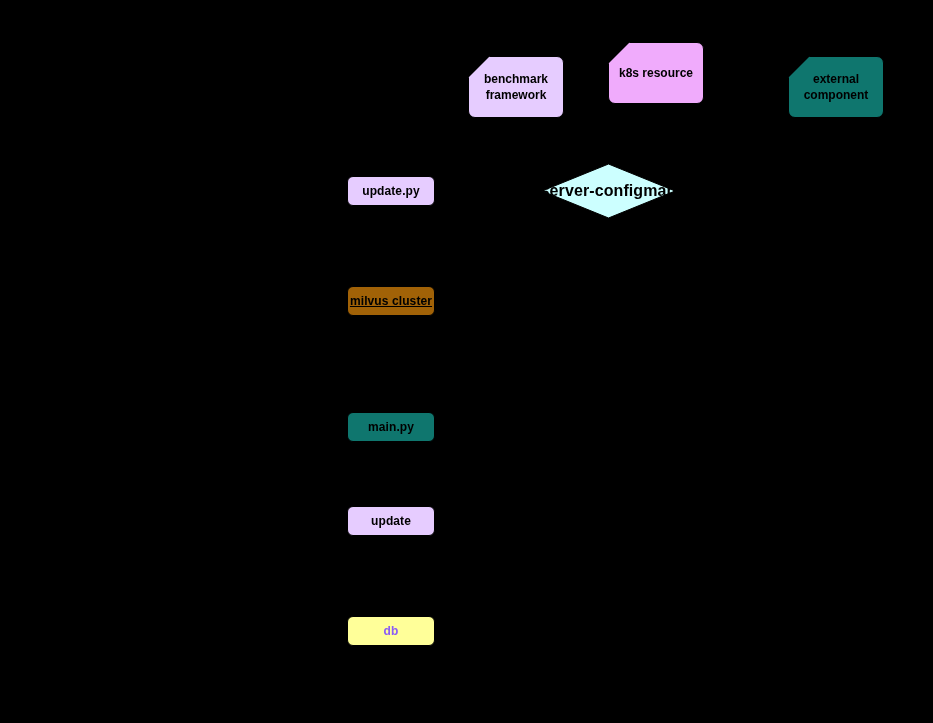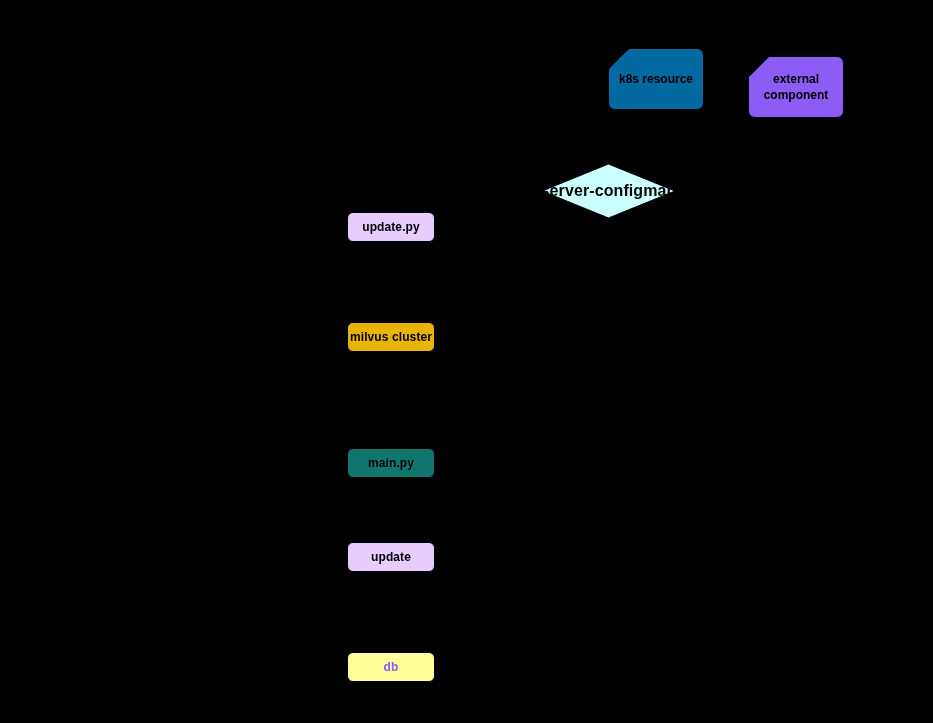--- a/index.html
+++ b/index.html
@@ -24,21 +24,20 @@
     border-radius: 6px;
     display: flex;
     align-items: center;
     justify-content: center;
     text-align: left;
     color: #000000;
     font-size: 12px;
     font-weight: bold;
     line-height: 1.25;
     letter-spacing: 0.1px;
-    margin-top: 36px;
   }
 
   
   .legend-card {
     position: absolute;
     box-sizing: border-box;
     width: 96px;
     height: 62px;
     top: 56px;
     border: 1px solid #000000;
@@ -80,34 +79,37 @@
     text-align: center;
     white-space: nowrap;
     letter-spacing: 0.1px;
   }
 </style>
 </head>
 <body>
 
 <div id="canvas" style="background: rgb(0, 0, 0);">
 
+  <div class="legend-card" id="legend-0" style="left: 468px; top: 56px; background: rgb(230, 204, 255); border-color: rgb(0, 0, 0); color: rgb(0, 0, 0);">
+    <span class="legend-label">benchmark framework</span>
+  </div>
 
-  <div class="legend-card" id="legend-1" style="left: 608px; top: 48px; background: #0369a1; border-color: rgb(0, 0, 0); color: rgb(0, 0, 0);">
+  <div class="legend-card" id="legend-1" style="left: 608px; top: 42px; background: #f0abfc; border-color: rgb(0, 0, 0); color: rgb(0, 0, 0);">
     <span class="legend-label">k8s resource</span>
   </div>
 
-  <div class="legend-card" id="legend-2" style="left: 748px; top: 56px; background: #8b5cf6; border-color: rgb(0, 0, 0); color: rgb(0, 0, 0);">
+  <div class="legend-card" id="legend-2" style="left: 788px; top: 56px; background: #0f766e; border-color: rgb(0, 0, 0); color: rgb(0, 0, 0);">
     <span class="legend-label">external component</span>
   </div>
 
   <div class="node" id="node-0" style="left: 347px; top: 176px; width: 88px; height: 30px; background: rgb(230, 204, 255); border-color: rgb(0, 0, 0); color: rgb(0, 0, 0);">
     <span>update.py</span>
   </div>
 
-  <div class="node" id="node-1" style="left: 347px; top: 286px; width: 88px; height: 30px; background: #eab308; border-color: rgb(0, 0, 0); color: rgb(0, 0, 0);">
+  <div class="node" id="node-1" style="left: 347px; top: 286px; width: 88px; height: 30px; background: #a16207; border-color: rgb(0, 0, 0); color: rgb(0, 0, 0); text-decoration: underline;">
     <span>milvus cluster</span>
   </div>
 
   <div class="node" id="node-2" style="left: 347px; top: 412px; width: 88px; height: 30px; background: #0f766e; border-color: rgb(0, 0, 0); color: rgb(0, 0, 0);">
     <span>main.py</span>
   </div>
 
   <div class="node" id="node-3" style="left: 347px; top: 506px; width: 88px; height: 30px; background: rgb(230, 204, 255); border-color: rgb(0, 0, 0); color: rgb(0, 0, 0);">
     <span>update</span>
   </div>

